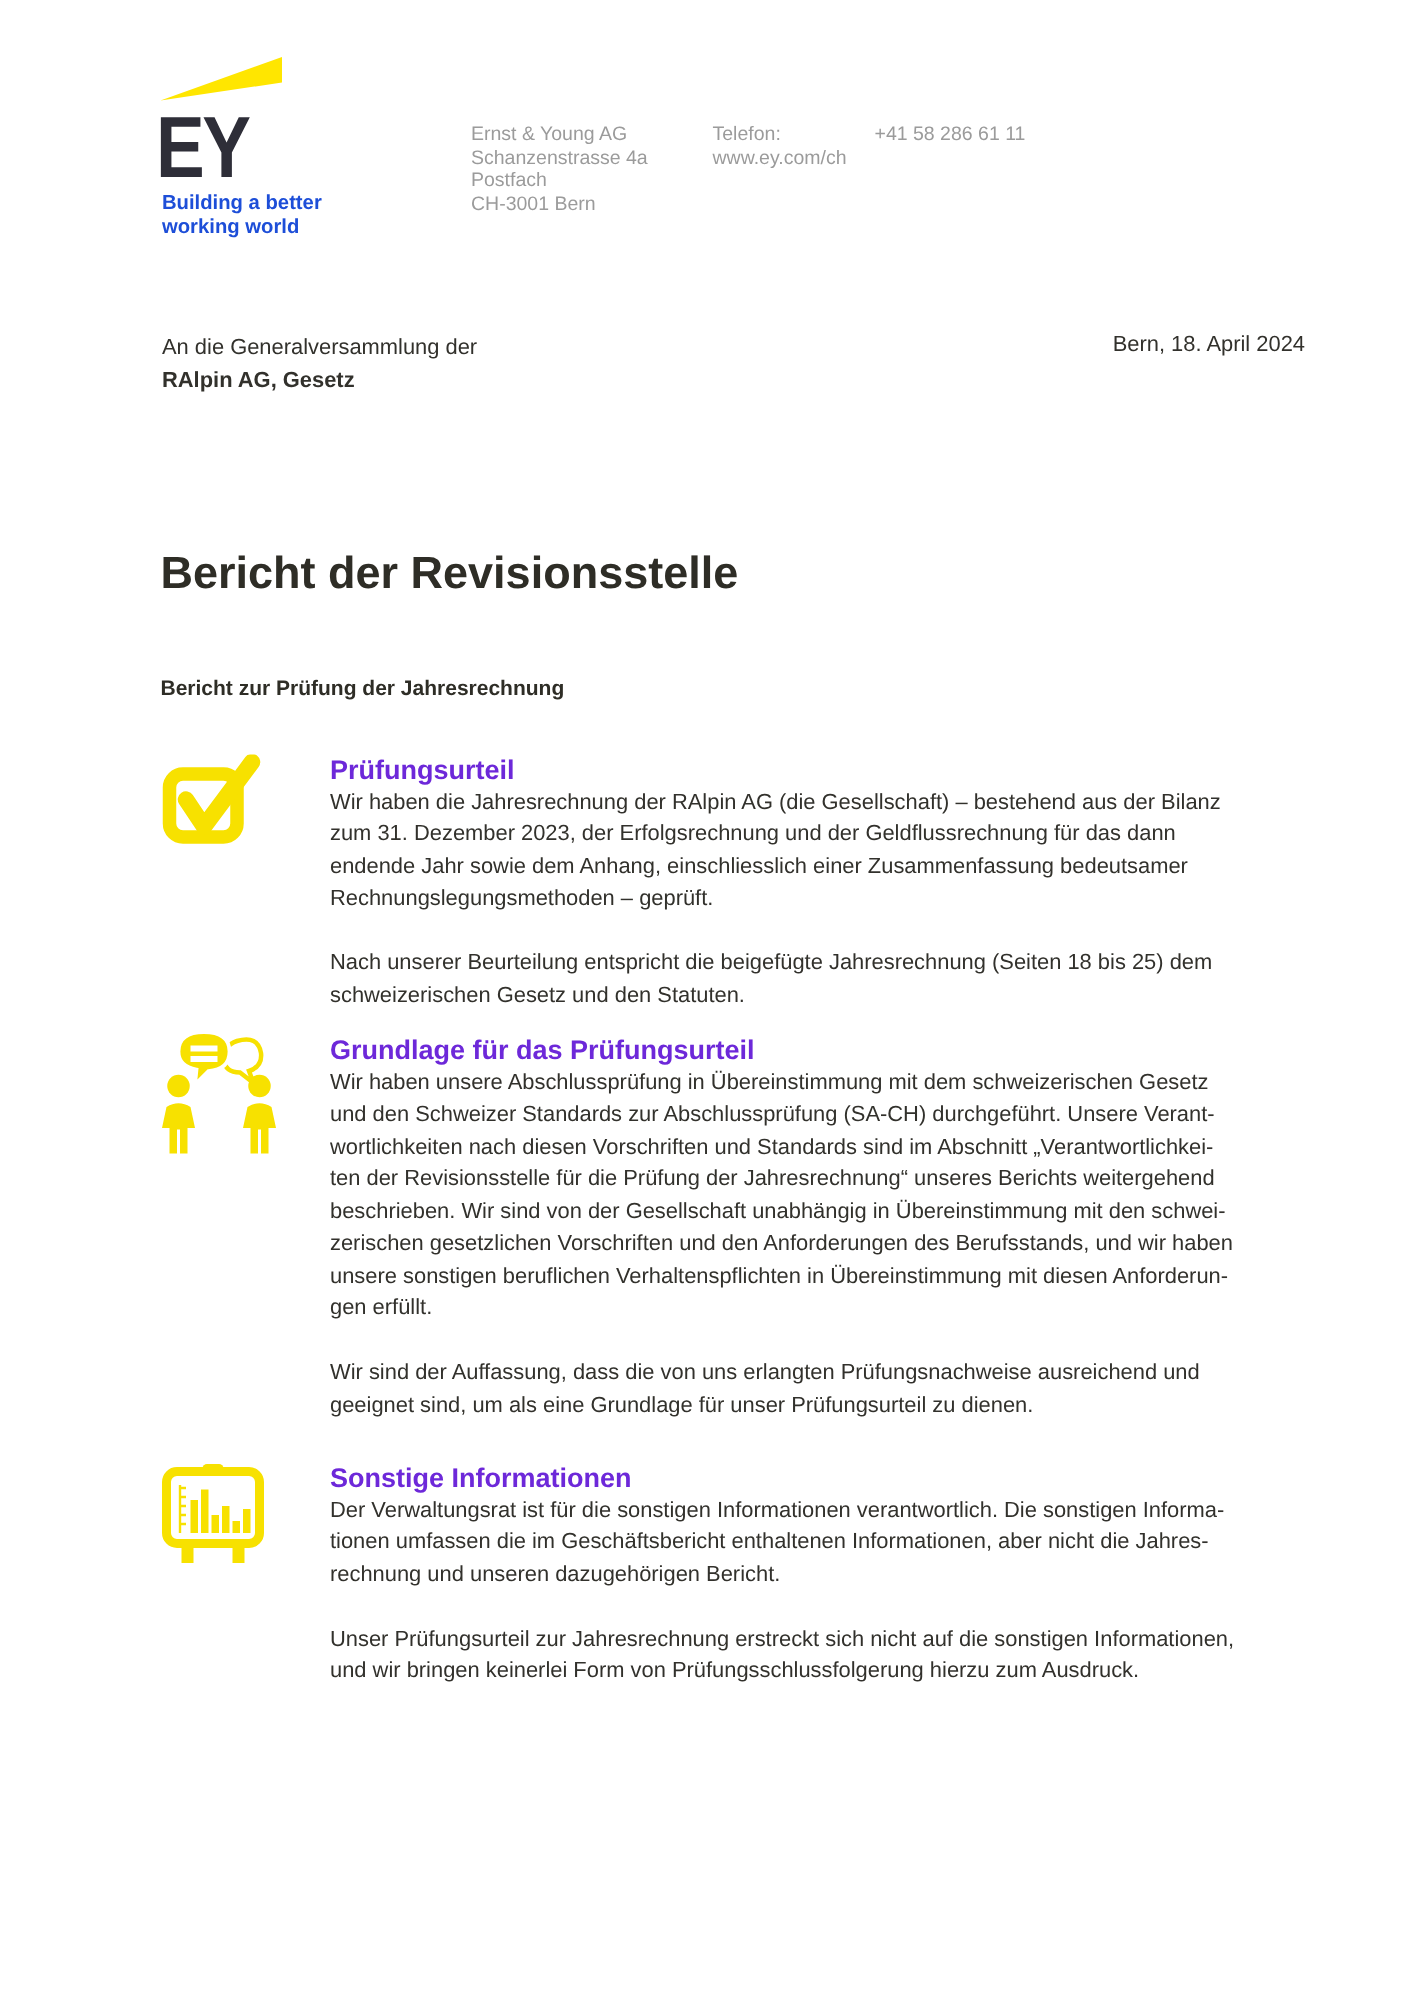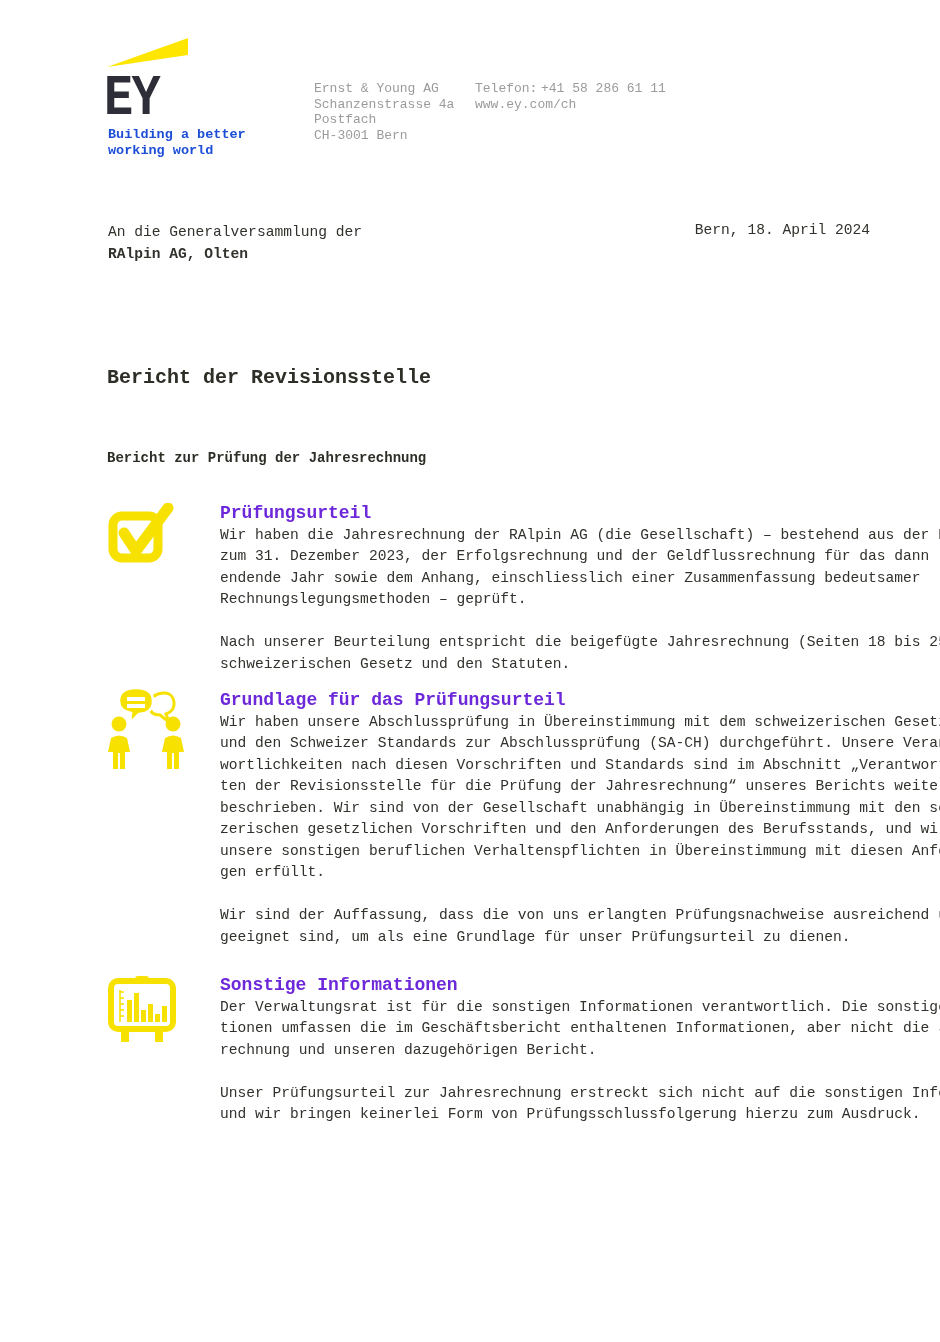--- a/index.html
+++ b/index.html
@@ -2,21 +2,20 @@
 <html lang="de"><head>
 <meta charset="utf-8">
 <style>
   * { margin:0; padding:0; box-sizing:border-box; }
   html,body { background:#ffffff; }
   body { font-family:"Liberation Sans", sans-serif; }
   .page {
     position:relative; width:940px; height:1238px;
     background:#ffffff; overflow:hidden; margin:0 auto;
     color:#32312c;
-    font-family:Liberation Mono, monospace;
   }
   
   .logo-beam { position:absolute; left:107px; top:38px; }
   .logo-ey {
     position:absolute; left:104px; top:70px;
     font-size:58px; font-weight:800; color:#2e2e38;
     letter-spacing:-2px; transform:scaleX(0.84); transform-origin:left top;
     line-height:1;
   }
   .logo-tagline {
@@ -25,36 +24,36 @@
     white-space:pre;
   }
   .addr-block {
     position:absolute; left:314px; top:81px;
     font-size:13px; line-height:15.5px; color:#9b9b9b; white-space:pre;
   }
   .contact-block {
     position:absolute; left:475px; top:81px;
     font-size:13px; line-height:15.5px; color:#9b9b9b;
   }
-  .contact-row { display:flex; }
+  .contact-row { display:flex;gap:42px; }
   .contact-row .lbl { width:66px; }
   
   .recipient {
     position:absolute; left:108px; top:222px;
     font-size:14.6px; line-height:21.5px; color:#32312c;
   }
   .recipient .bold { font-weight:bold; }
   .dateline {
     position:absolute; left:500px; top:222px; width:370px;
     text-align:right; font-size:14.6px; color:#32312c;
   }
   
   .doc-title {
     position:absolute; left:107px; top:366px;
-    font-size:20px; font-weight:bold; color:#2e2d26;
+    font-size:30px; font-weight:bold; color:#2e2d26;
   }
   .doc-subtitle {
     position:absolute; left:107px; top:450px;
     font-size:14px; font-weight:bold; color:#2e2d26;
   }
   
   .section { position:absolute; left:108px; width:772px; }
   .section .icon-col { position:absolute; left:0; top:0; width:112px; }
   .section .text-col { position:absolute; left:112px; top:0; width:660px; }
   .sec-heading {
@@ -90,21 +89,21 @@
   <div class="contact-block">
     <div class="contact-row">
       <span class="lbl">Telefon:</span>
       <span>+41 58 286 61 11</span>
     </div>
     <div>www.ey.com/ch</div>
   </div>
 
   <div class="recipient">
     <div>An die Generalversammlung der</div>
-    <div class="bold">RAlpin AG, Olten</div>
+    <div class="bold">RAlpin AG, Gesetz</div>
   </div>
   <div class="dateline">Bern, 18. April 2024</div>
 
   <h1 class="doc-title">Bericht der Revisionsstelle</h1>
   <h2 class="doc-subtitle">Bericht zur Prüfung der Jahresrechnung</h2>
 
   <div class="section s1">
     <div class="icon-col">
       <svg class="icon-svg" width="66" height="60" viewBox="0 0 66 60">
         <rect x="5" y="13" width="45" height="42" rx="9" fill="none" stroke="#F7E100" stroke-width="9"></rect>

